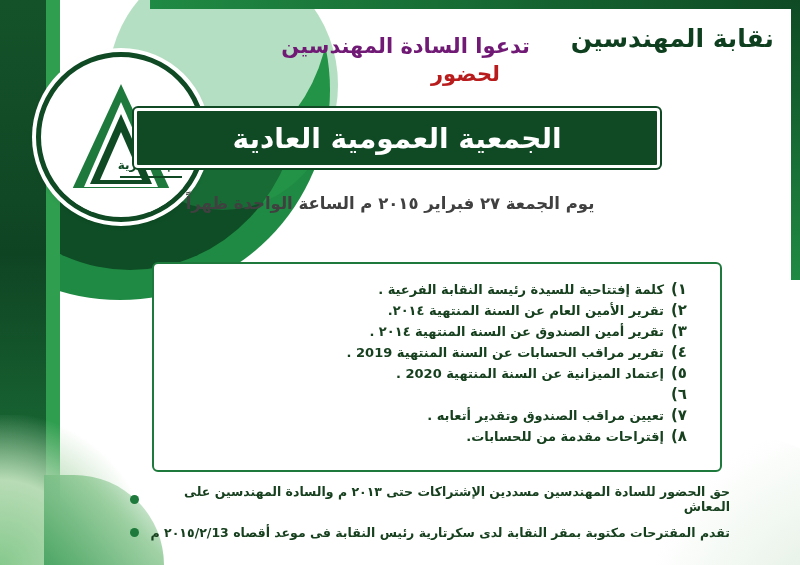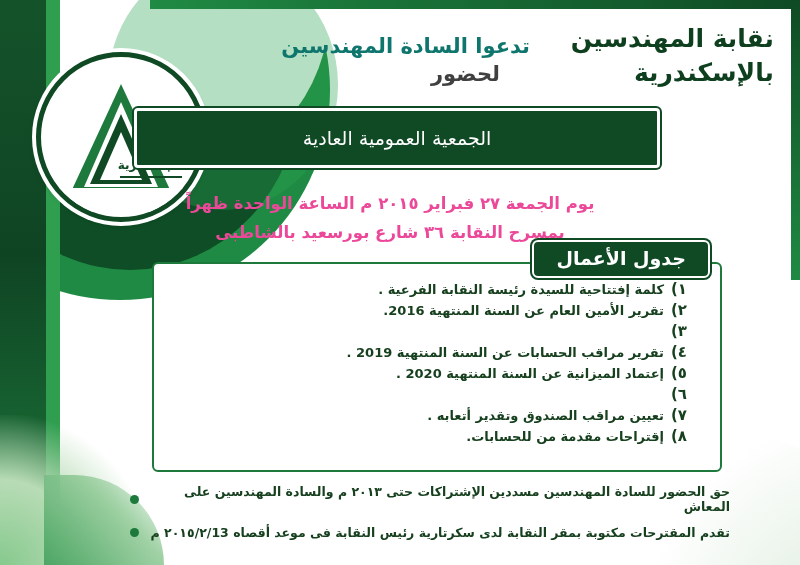--- a/index.html
+++ b/index.html
@@ -183,29 +183,29 @@
     font-size: 25px;
     font-weight: bold;
     line-height: 1.35;
     letter-spacing: 0;
   }
 
   .invite-line1 {
     position: absolute;
     right: 270px;
     top: 34px;
-    color: #0f766e;
+    color: #701a75;
     font-size: 21px;
     font-weight: bold;
   }
   .invite-line2 {
     position: absolute;
     right: 300px;
     top: 62px;
-    color: #404040;
+    color: #b91c1c;
     font-size: 21px;
     font-weight: bold;
   }
 
   
   .banner {
     position: absolute;
     right: 140px;
     top: 108px;
     width: 520px;
@@ -213,32 +213,32 @@
     background: #0f4a24;
     border: 3px solid #ffffff;
     box-shadow: 0 0 0 2px #0f4a24;
     border-radius: 4px;
     display: flex;
     align-items: center;
     justify-content: center;
   }
   .banner-text {
     color: #ffffff;
-    font-size: 19px;
-    font-weight: normal;
+    font-size: 28px;
+    font-weight: bold;
   }
 
   
   .meta {
     position: absolute;
     right: 160px;
     top: 190px;
     width: 500px;
     text-align: center;
-    color: #ec4899;
+    color: #404040;
     font-size: 16.5px;
     font-weight: bold;
     line-height: 1.75;
   }
 
   
   .agenda-tab {
     position: absolute;
     right: 90px;
     top: 240px;
@@ -358,51 +358,47 @@
         <rect x="0" y="126" width="150" height="24" fill="#ffffff"></rect>
       </svg>
       <div class="logo-text-top">نقابة المهندسين</div>
       <div class="logo-text-bot">الإسكندرية</div>
       <div class="logo-underline"></div>
     </div>
   </div>
 
   <div class="org-title">
     <div>نقابة المهندسين</div>
-    <div>بالإسكندرية</div>
   </div>
 
   <div class="invite-line1">تدعوا السادة المهندسين</div>
   <div class="invite-line2">لحضور</div>
 
   <div class="banner">
     <span class="banner-text">الجمعية العمومية العادية</span>
   </div>
 
   <div class="meta">
     <div>يوم الجمعة ٢٧ فبراير ٢٠١٥ م الساعة الواحدة ظهراً</div>
-    <div>بمسرح النقابة ٣٦ شارع بورسعيد بالشاطبى</div>
-  </div>
-
-  <div class="agenda-tab">
-    <span class="agenda-tab-text">جدول الأعمال</span>
-  </div>
+  </div>
+
 
   <div class="agenda-box">
     <ul class="agenda-list">
       <li class="agenda-row">
         <span class="agenda-num">١)</span>
         <span class="agenda-text">كلمة إفتتاحية للسيدة رئيسة النقابة الفرعية .</span>
       </li>
       <li class="agenda-row">
         <span class="agenda-num">٢)</span>
-        <span class="agenda-text">تقرير الأمين العام عن السنة المنتهية 2016.</span>
+        <span class="agenda-text">تقرير الأمين العام عن السنة المنتهية ٢٠١٤.</span>
       </li>
       <li class="agenda-row">
         <span class="agenda-num">٣)</span>
+        <span class="agenda-text">تقرير أمين الصندوق عن السنة المنتهية ٢٠١٤ .</span>
       </li>
       <li class="agenda-row">
         <span class="agenda-num">٤)</span>
         <span class="agenda-text">تقرير مراقب الحسابات عن السنة المنتهية 2019 .</span>
       </li>
       <li class="agenda-row">
         <span class="agenda-num">٥)</span>
         <span class="agenda-text">إعتماد الميزانية عن السنة المنتهية 2020 .</span>
       </li>
       <li class="agenda-row">

